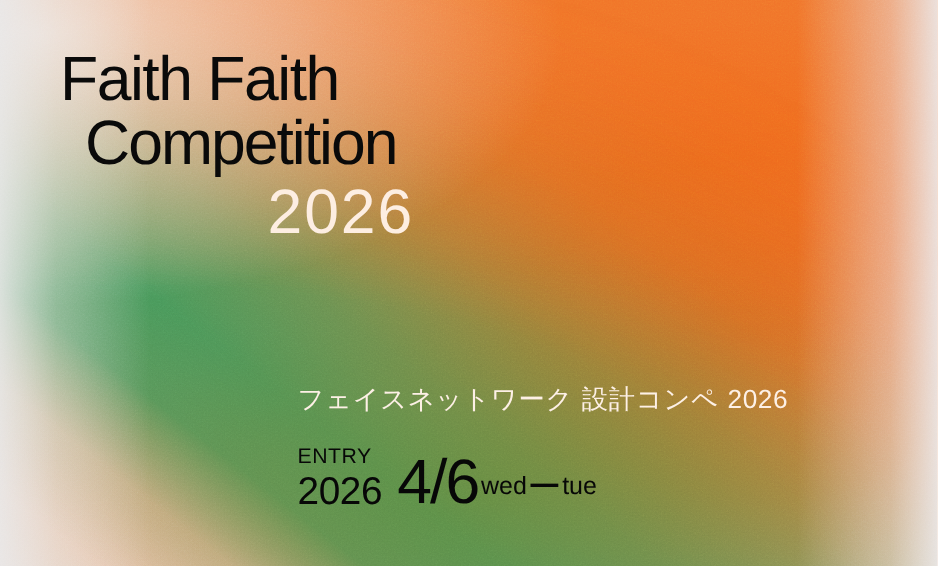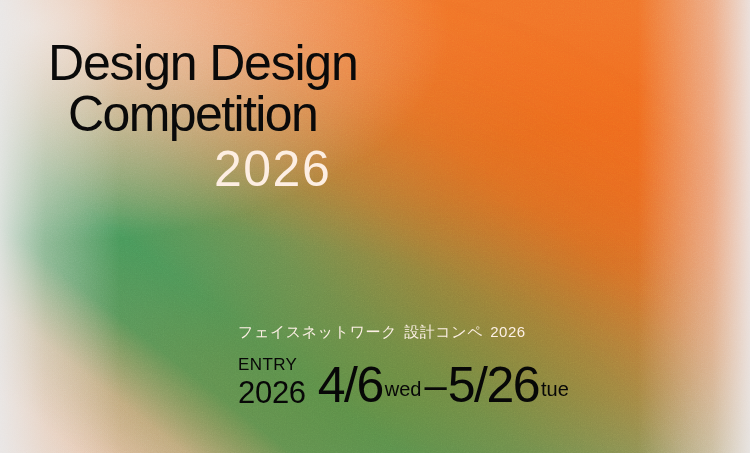--- a/index.html
+++ b/index.html
@@ -173,26 +173,26 @@
 
   .footer-block {
     position: absolute;
     left: 238px;
     bottom: 42px;
     width: 474px;
   }
 
   .jp-line {
     color: #fdf0e6;
-    font-size: 15px;
+    font-size: 21px;
     line-height: 26px;
     letter-spacing: 0.6px;
     font-weight: 500;
     white-space: nowrap;
-    margin-bottom: 8px;
+    margin-bottom: 20px;
   }
   .jp-line .jp-sep { display: inline-block; width: 7px; }
   .jp-line .jp-year { letter-spacing: 0.5px; }
 
   .entry-row {
     display: flex;
     align-items: flex-end;
     color: #070707;
     white-space: nowrap;
   }
@@ -257,39 +257,38 @@
         <feTurbulence type="fractalNoise" baseFrequency="0.82" numOctaves="3" stitchTiles="stitch"></feTurbulence>
         <feColorMatrix type="saturate" values="0"></feColorMatrix>
       </filter>
       <rect width="750" height="453" filter="url(#grainFilter)" opacity="0.55"></rect>
     </svg>
   </div>
 
   <div class="content">
 
     <div class="headline">
-      <span class="line line1">Design Design</span>
+      <span class="line line1">Faith Faith</span>
       <span class="line line2">Competition</span>
       <span class="year">2026</span>
     </div>
 
     <div class="footer-block">
 
       <div class="jp-line">
         <span>フェイスネットワーク</span><span class="jp-sep"></span><span>設計コンペ</span><span class="jp-sep"></span><span class="jp-year">2026</span>
       </div>
 
       <div class="entry-row">
         <span class="entry-stack">
           <span class="entry-word">ENTRY</span>
           <span class="entry-year">2026</span>
         </span>
         <span class="date-main">4/6</span>
         <span class="date-dow">wed</span>
         <span class="date-dash">–</span>
-        <span class="date-main">5/26</span>
         <span class="date-dow">tue</span>
       </div>
 
     </div>
 
   </div>
 </div>
 
 </body></html>

